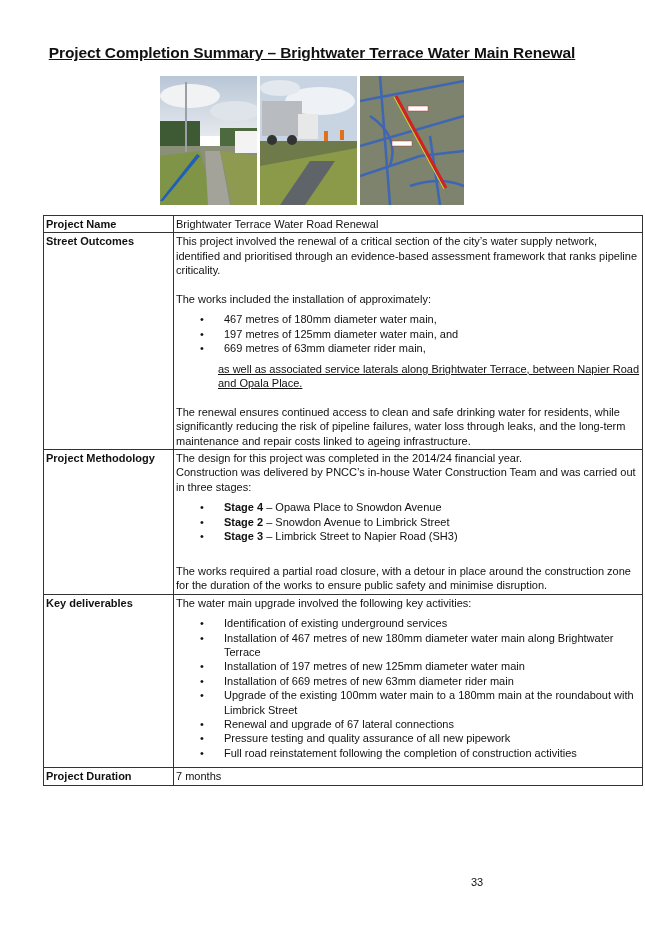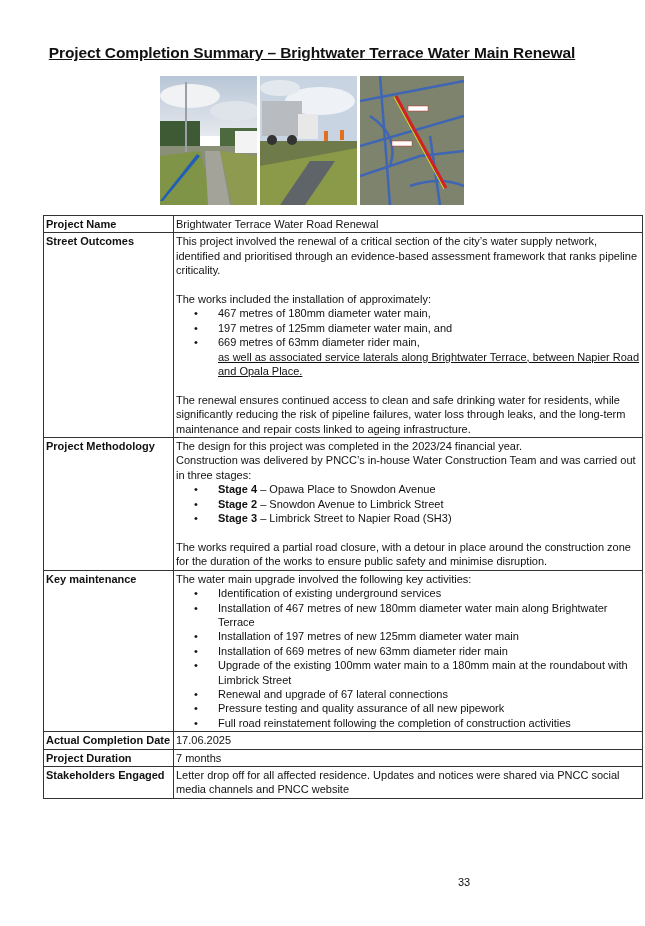--- a/index.html
+++ b/index.html
@@ -8,26 +8,26 @@
   .title { position: absolute; left: 0; top: 44px; width: 624px; text-align: center;
            font-size: 15.5px; font-weight: bold; text-decoration: underline; letter-spacing: -0.1px; }
   .photos { position: absolute; top: 76px; left: 160px; height: 129px; display: flex; gap: 3px; }
   .photo { width: 97px; height: 129px; position: relative; overflow: hidden; }
   .photo.map { width: 104px; }
   table.summary { position: absolute; left: 43px; top: 215px; width: 600px; border-collapse: collapse;
                   font-size: 11px; line-height: 14.4px; table-layout: fixed; }
   table.summary td { border: 1px solid #333; vertical-align: top; padding: 1px 1px 1px 2px; }
   td.label { width: 126px; font-weight: bold; white-space: nowrap; }
   p { margin: 0; }
-  ul { margin: 0; padding: 0 0 0 42px; list-style: none; }
+  ul { margin: 6px; padding: 0 0 0 42px; list-style: none; }
   ul li { position: relative; }
   ul li::before { content: "•"; position: absolute; left: -24px; }
   .gap { height: 14.4px; }
   .cont { padding-left: 42px; text-decoration: underline; }
-  .page-num { position: absolute; left: 458px; top: 876px; font-size: 11px; }
+  .page-num { position: absolute; left: 471px; top: 876px; font-size: 11px; }
 </style>
 </head>
 <body>
 
 <div class="title">Project Completion Summary – Brightwater Terrace Water Main Renewal</div>
 
 <div class="photos">
   <div class="photo">
     <svg width="97" height="129" viewBox="0 0 97 129">
       <defs>
@@ -105,55 +105,47 @@
         <li>669 metres of 63mm diameter rider main,</li>
       </ul>
       <p class="cont">as well as associated service laterals along Brightwater Terrace, between Napier Road and Opala Place.</p>
       <div class="gap"></div>
       <p>The renewal ensures continued access to clean and safe drinking water for residents, while significantly reducing the risk of pipeline failures, water loss through leaks, and the long-term maintenance and repair costs linked to ageing infrastructure.</p>
     </td>
   </tr>
   <tr>
     <td class="label">Project Methodology</td>
     <td>
-      <p>The design for this project was completed in the 2023/24 financial year.</p>
+      <p>The design for this project was completed in the 2014/24 financial year.</p>
       <p>Construction was delivered by PNCC’s in-house Water Construction Team and was carried out in three stages:</p>
       <ul>
         <li><b>Stage 4</b><span> – Opawa Place to Snowdon Avenue</span></li>
         <li><b>Stage 2</b><span> – Snowdon Avenue to Limbrick Street</span></li>
         <li><b>Stage 3</b><span> – Limbrick Street to Napier Road (SH3)</span></li>
       </ul>
       <div class="gap"></div>
       <p>The works required a partial road closure, with a detour in place around the construction zone for the duration of the works to ensure public safety and minimise disruption.</p>
     </td>
   </tr>
   <tr>
-    <td class="label">Key maintenance</td>
+    <td class="label">Key deliverables</td>
     <td>
       <p>The water main upgrade involved the following key activities:</p>
       <ul>
         <li>Identification of existing underground services</li>
         <li>Installation of 467 metres of new 180mm diameter water main along Brightwater Terrace</li>
         <li>Installation of 197 metres of new 125mm diameter water main</li>
         <li>Installation of 669 metres of new 63mm diameter rider main</li>
         <li>Upgrade of the existing 100mm water main to a 180mm main at the roundabout with Limbrick Street</li>
         <li>Renewal and upgrade of 67 lateral connections</li>
         <li>Pressure testing and quality assurance of all new pipework</li>
         <li>Full road reinstatement following the completion of construction activities</li>
       </ul>
     </td>
   </tr>
   <tr>
-    <td class="label">Actual Completion Date</td>
-    <td>17.06.2025</td>
-  </tr>
-  <tr>
     <td class="label">Project Duration</td>
     <td>7 months</td>
-  </tr>
-  <tr>
-    <td class="label">Stakeholders Engaged</td>
-    <td>Letter drop off for all affected residence.  Updates and notices were shared via PNCC social media channels and PNCC website</td>
   </tr>
 </tbody>
   </table>
 
 <div class="page-num">33</div>
 
 </body></html>

